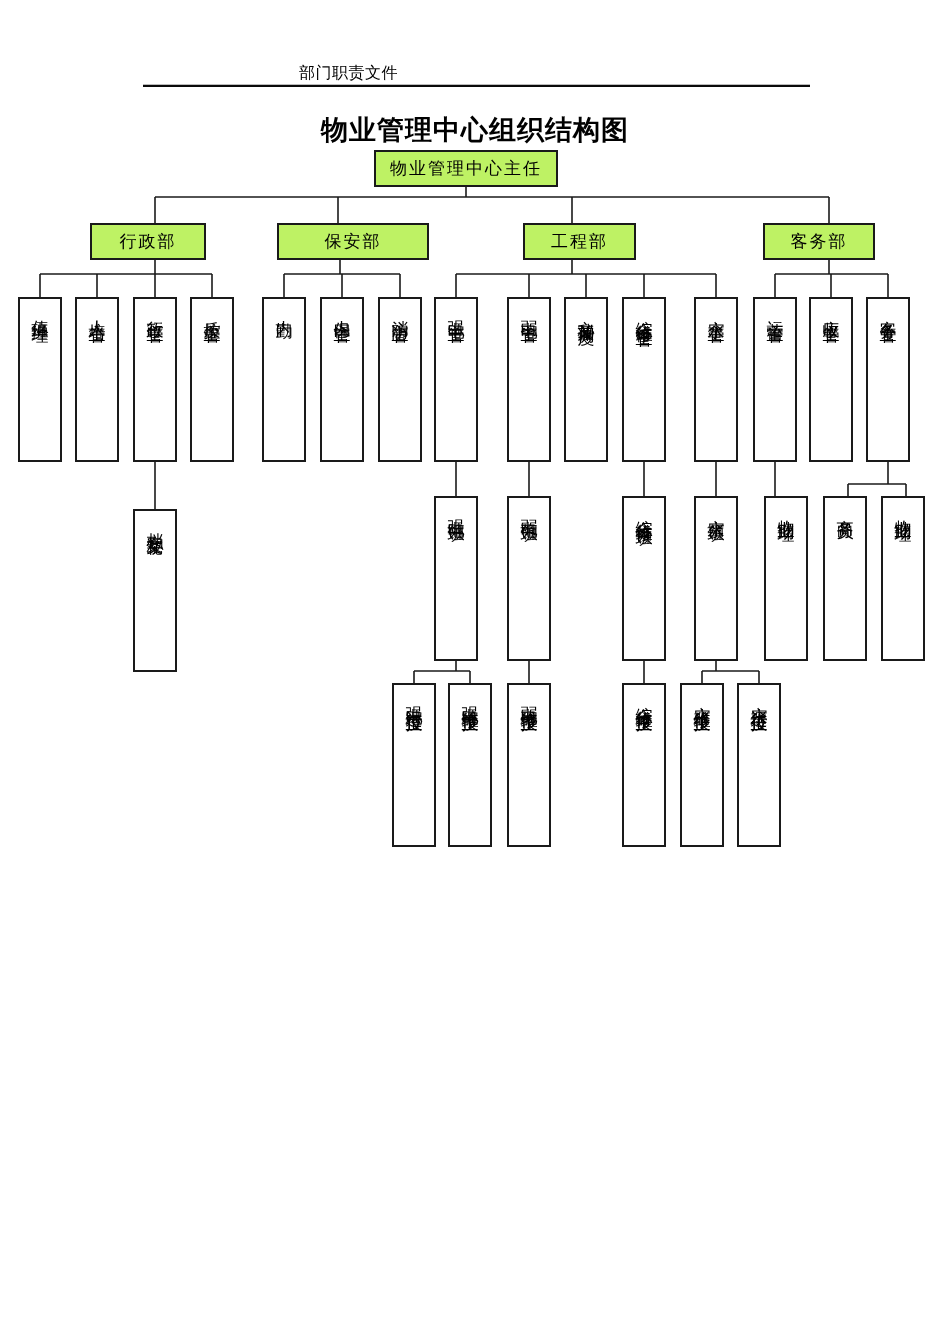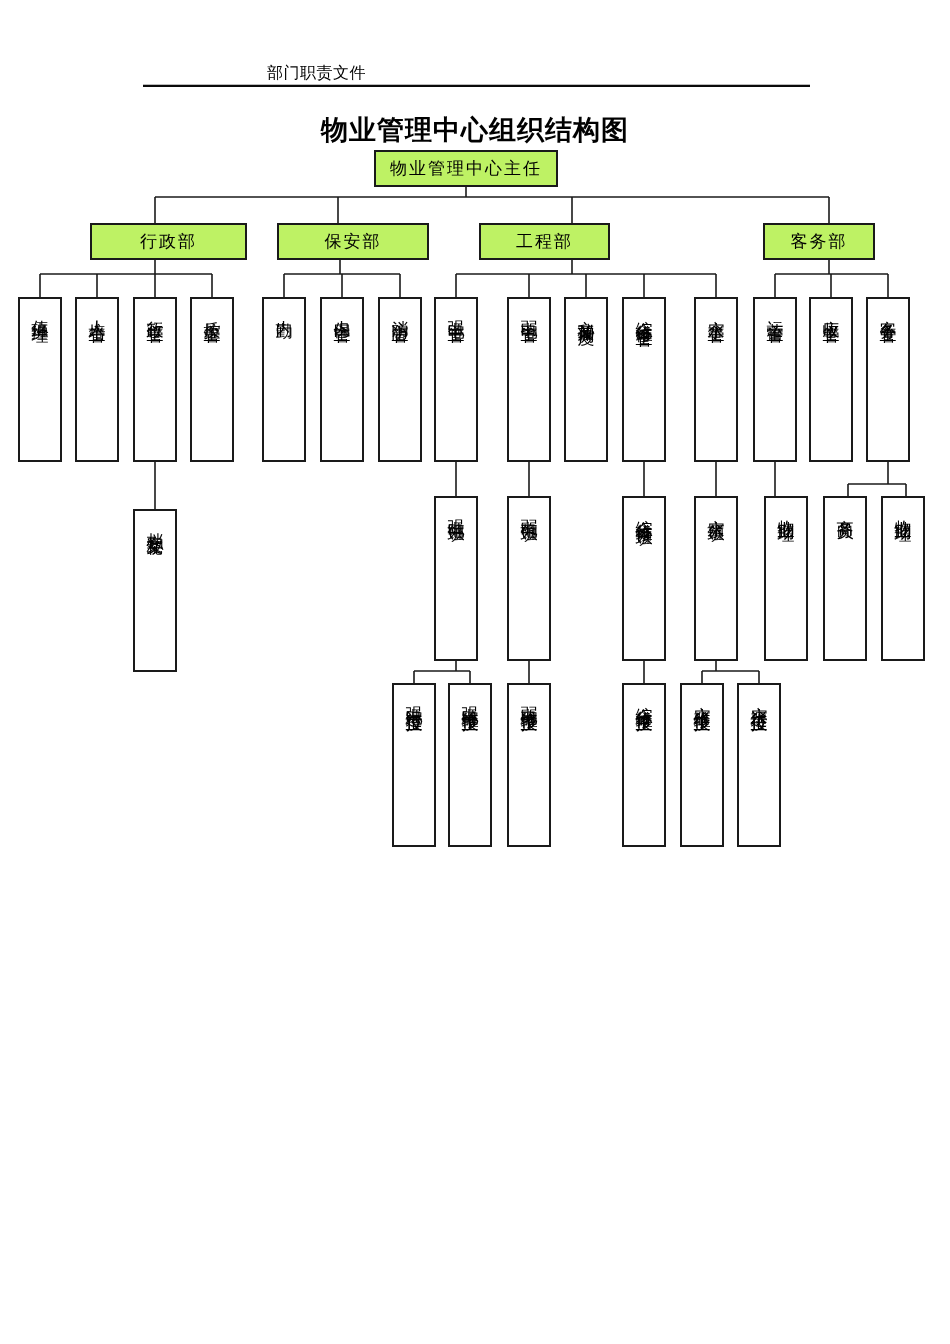--- a/index.html
+++ b/index.html
@@ -1,20 +1,20 @@
 <!DOCTYPE html>
 <html><head>
 <meta charset="utf-8">
 <style>
   html,body{margin:0;padding:0;background:#ffffff;}
   .page{
     position:relative;width:950px;height:1344px;background:#ffffff;overflow:hidden;
     font-family:"Liberation Serif","DejaVu Serif",serif;color:#000;
   }
-  .hdr-text{position:absolute;top:63px;font-size:16px;white-space:nowrap;letter-spacing:0.5px;}
+  .hdr-text{position:absolute;top:63px;font-size:16px;white-space:nowrap;letter-spacing:0.5px;margin-left:32px;}
   .hdr-doc{left:267px;}
   .hdr-company{left:410px;}
   .hdr-rule{position:absolute;left:143px;top:84px;width:667px;height:2.5px;background:#0a0a0a;border-top:1px solid #bbb;box-sizing:border-box;}
   .chart-title{
     position:absolute;left:0;right:0;top:112px;text-align:center;
     font-family:"Liberation Sans","DejaVu Sans",sans-serif;
     font-size:27px;font-weight:700;letter-spacing:1px;
   }
   svg.connectors{position:absolute;left:0;top:0;pointer-events:none;}
   .hbox{
@@ -95,23 +95,23 @@
       <line x1="644" y1="661" x2="644" y2="683"></line>
       <line x1="716" y1="661" x2="716" y2="671"></line>
       <line x1="702" y1="671" x2="759" y2="671"></line>
       <line x1="702" y1="671" x2="702" y2="683"></line>
       <line x1="759" y1="671" x2="759" y2="683"></line>
     </g>
   </svg>
 
   <div class="hbox" style="left:374px;top:150px;width:184px;height:37px">物业管理中心主任</div>
 
-  <div class="hbox" style="left:90px;top:223px;width:157px;height:37px">行政部</div>
+  <div class="hbox" style="left:90px;top:223px;width:116px;height:37px">行政部</div>
   <div class="hbox" style="left:277px;top:223px;width:152px;height:37px">保安部</div>
-  <div class="hbox" style="left:479px;top:223px;width:131px;height:37px">工程部</div>
+  <div class="hbox" style="left:523px;top:223px;width:113px;height:37px">工程部</div>
   <div class="hbox" style="left:763px;top:223px;width:112px;height:37px">客务部</div>
 
   <div class="vbox" style="left:18px;top:297px;height:165px">值班经理</div>
   <div class="vbox" style="left:75px;top:297px;height:165px">人培主管</div>
   <div class="vbox" style="left:133px;top:297px;height:165px">行政主管</div>
   <div class="vbox" style="left:190px;top:297px;height:165px">质控主管</div>
   <div class="vbox" style="left:262px;top:297px;height:165px">内勤</div>
   <div class="vbox" style="left:320px;top:297px;height:165px">内保主管</div>
   <div class="vbox" style="left:378px;top:297px;height:165px">消防主管</div>
   <div class="vbox" style="left:434px;top:297px;height:165px">强电主管</div>

